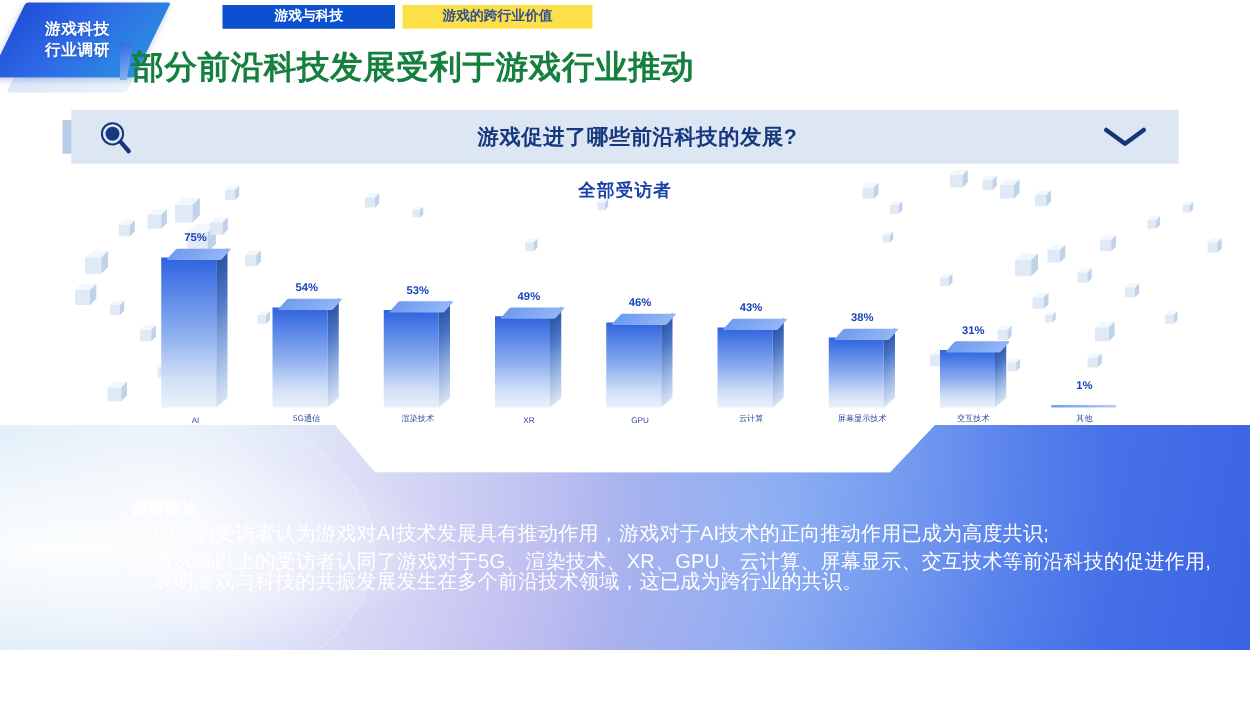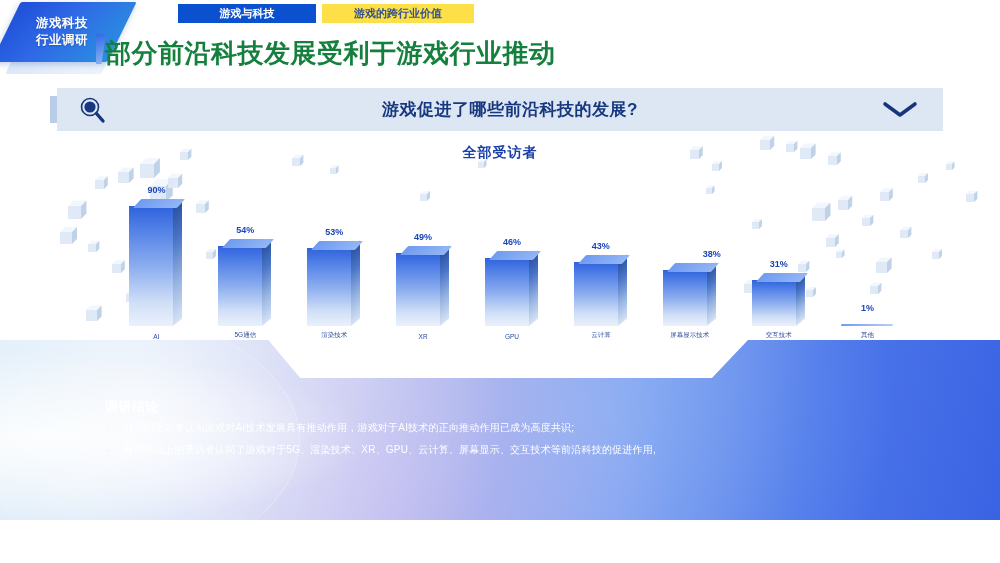--- a/index.html
+++ b/index.html
@@ -131,21 +131,21 @@
   .concl-title{
     position:absolute;left:105px;top:398px;
     font-size:13px;font-weight:bold;color:#ffffff;letter-spacing:.5px;
   }
   .bullets{position:absolute;left:105px;top:420px;width:810px;}
   .bullet{display:flex;align-items:flex-start;margin-bottom:6px;}
   .bullet .dot{
     width:18px;flex:0 0 18px;color:#e4ecff;font-size:11px;line-height:16px;text-align:left;
   }
   .bullet .btxt{
-    font-size:10px;line-height:16px;color:#ffffff;letter-spacing:.2px;
+    font-size:16px;line-height:16px;color:#ffffff;letter-spacing:.2px;
   }
   .bullet .btxt div{white-space:nowrap;}
 </style>
 </head>
 <body>
 
 <div class="slide">
 
   <div class="header">
 
@@ -405,21 +405,21 @@
         </g>
         <g>
           <polygon points="932,118 934.94,115.06 941.94,115.06 939,118" fill="#f2f7fd"></polygon>
           <polygon points="932,118 939,118 939,125 932,125" fill="#dee9f6" opacity=".95"></polygon>
           <polygon points="939,118 941.94,115.06 941.94,122.06 939,125" fill="#bfd2e8"></polygon>
         </g>
       </svg>
 
     <div class="plot">
         <div class="bargroup" style="left: 13.4444px;">
-          <div class="barlabel" style="bottom: 131px;">90%</div>
+          <div class="barlabel" style="bottom: 131px;">75%</div>
           <div class="bar3d" style="height: 120px;">
             <div class="bar-face" style="height: 120px;"></div>
             <div class="bar-side" style="height: 120px; left: 44px;"></div>
             <div class="bar-top" style="top: -7px; left: 4px;"></div>
           </div>
           <div class="xlabel">AI</div>
         </div>
         <div class="bargroup" style="left: 102.333px;">
           <div class="barlabel" style="bottom: 91px;">54%</div>
           <div class="bar3d" style="height: 80px;">
@@ -459,21 +459,21 @@
         <div class="bargroup" style="left: 457.889px;">
           <div class="barlabel" style="bottom: 75px;">43%</div>
           <div class="bar3d" style="height: 64px;">
             <div class="bar-face" style="height: 64px;"></div>
             <div class="bar-side" style="height: 64px; left: 44px;"></div>
             <div class="bar-top" style="top: -7px; left: 4px;"></div>
           </div>
           <div class="xlabel">云计算</div>
         </div>
         <div class="bargroup" style="left: 546.778px;">
-          <div class="barlabel" style="bottom: 67px; text-align: right;">38%</div>
+          <div class="barlabel" style="bottom: 67px;">38%</div>
           <div class="bar3d" style="height: 56px;">
             <div class="bar-face" style="height: 56px;"></div>
             <div class="bar-side" style="height: 56px; left: 44px;"></div>
             <div class="bar-top" style="top: -7px; left: 4px;"></div>
           </div>
           <div class="xlabel">屏幕显示技术</div>
         </div>
         <div class="bargroup" style="left: 635.667px;">
           <div class="barlabel" style="bottom: 57px;">31%</div>
           <div class="bar3d" style="height: 46px;">
@@ -503,17 +503,18 @@
       <div class="bullet">
         <div class="dot">·</div>
         <div class="btxt">
           <div>81%的受访者认为游戏对AI技术发展具有推动作用，游戏对于AI技术的正向推动作用已成为高度共识;</div>
         </div>
       </div>
       <div class="bullet">
         <div class="dot">·</div>
         <div class="btxt">
           <div>有30%以上的受访者认同了游戏对于5G、渲染技术、XR、GPU、云计算、屏幕显示、交互技术等前沿科技的促进作用,</div>
+          <div>表明游戏与科技的共振发展发生在多个前沿技术领域，这已成为跨行业的共识。</div>
         </div>
       </div>
     </div>
 
 </div>
 
 </body></html>

